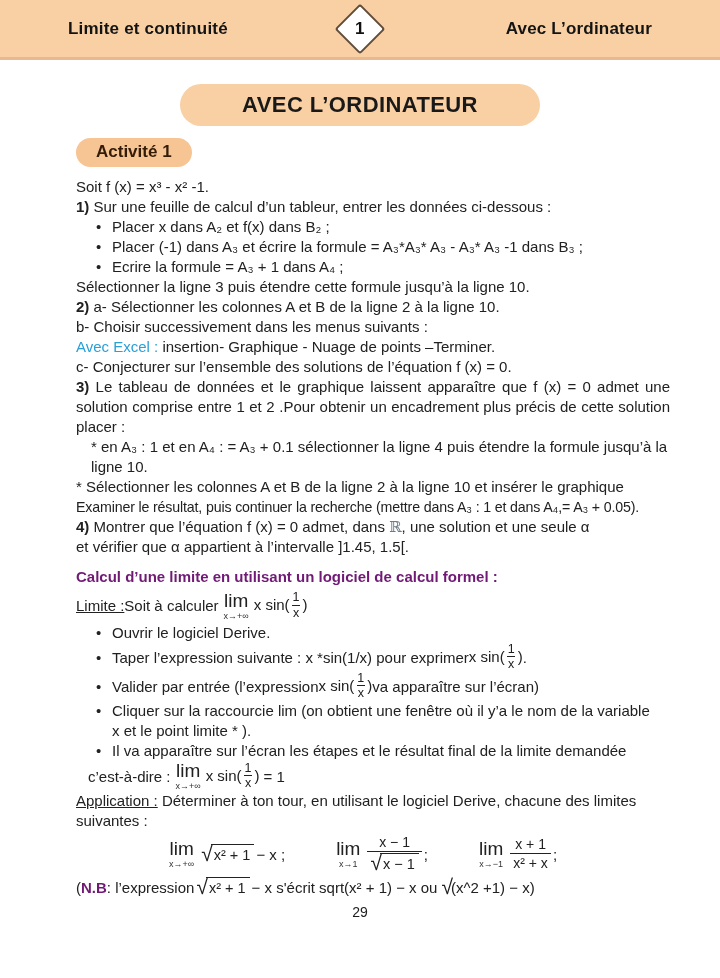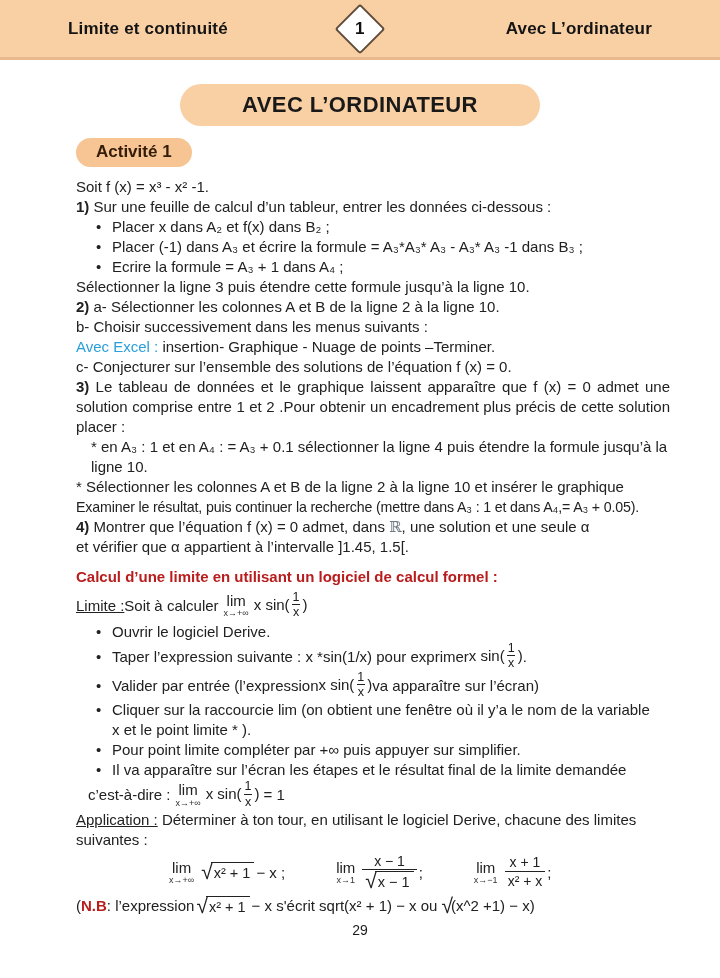--- a/index.html
+++ b/index.html
@@ -32,32 +32,32 @@
   }
   
   .pill{
     display:inline-block;background:#f7c493;border-radius:15px;
     padding:4px 20px 5px;font-weight:bold;font-size:17px;color:#331c08;
   }
   .content{padding:0 50px 0 76px;}
   .line{line-height:20px;min-height:20px;}
   .b{font-weight:bold;}
   .cyan{color:#29a0d8;font-weight:normal;}
-  .steel{color:#b91c1c;font-weight:bold;}
+  .steel{color:#701a75;font-weight:bold;}
   .ul{text-decoration:underline;}
   .bbR{color:#6e7b85;font-family:"DejaVu Serif",serif;}
   .ind-s{}
   .ind-b{margin-left:20px;}
   .ind-ab{}
   .bullet .dot{display:inline-block;width:16px;color:#222;}
   .just{margin:0;text-align:justify;line-height:20px;}
   .narrow{font-size:14.2px;letter-spacing:-.15px;}
   
   .lim{display:inline-flex;flex-direction:column;align-items:center;vertical-align:middle;margin:0 5px;}
-  .lim-word{font-size:15px;line-height:1.05;}
+  .lim-word{font-size:19px;line-height:1.05;}
   .lim-sub{font-size:9px;line-height:1;margin-top:1px;color:#333;}
   .frac{display:inline-flex;flex-direction:column;align-items:center;vertical-align:middle;margin:0 2px;line-height:1;}
   .frac .num{padding:0 3px 1px;font-size:14px;line-height:1.05;}
   .frac .den{border-top:1.4px solid #222;padding:1px 3px 0;font-size:14px;line-height:1.2;}
   .frac.small .num,.frac.small .den{font-size:12.5px;padding:0 1px;}
   .sqrt{display:inline-flex;align-items:flex-start;vertical-align:middle;margin:0 2px;}
   .sqrt-sign{font-size:21px;line-height:.95;margin-right:-2px;}
   .sqrt-rad{border-top:1.5px solid #222;padding:2px 4px 0 3px;font-size:14.5px;line-height:1.2;}
   .limits-row{display:flex;align-items:center;margin:4px 0 2px 88px;gap:46px;line-height:1;}
   .limit-item{display:inline-flex;align-items:center;}
@@ -192,23 +192,20 @@
     </div>
 
     <div class="line bullet ind-b">
       <span class="dot">•</span><span>Cliquer sur la raccourcie lim (on obtient une fenêtre où il y’a le nom de la variable</span>
     </div>
     <div class="line" style="margin-left:36px;">
       <span>x et le point limite * ).</span>
     </div>
 
     <div class="line bullet ind-b">
-      <span class="dot">•</span><span>Pour point limite compléter par +∞ puis appuyer sur simplifier.</span>
-    </div>
-    <div class="line bullet ind-b">
       <span class="dot">•</span><span>Il va apparaître sur l’écran les étapes et le résultat final de la limite demandée</span>
     </div>
 
     <div class="cad">
       <span>c’est-à-dire : </span>
       <span class="lim">
         <span class="lim-word">lim</span>
         <span class="lim-sub">x→+∞</span>
       </span>
       <span>

